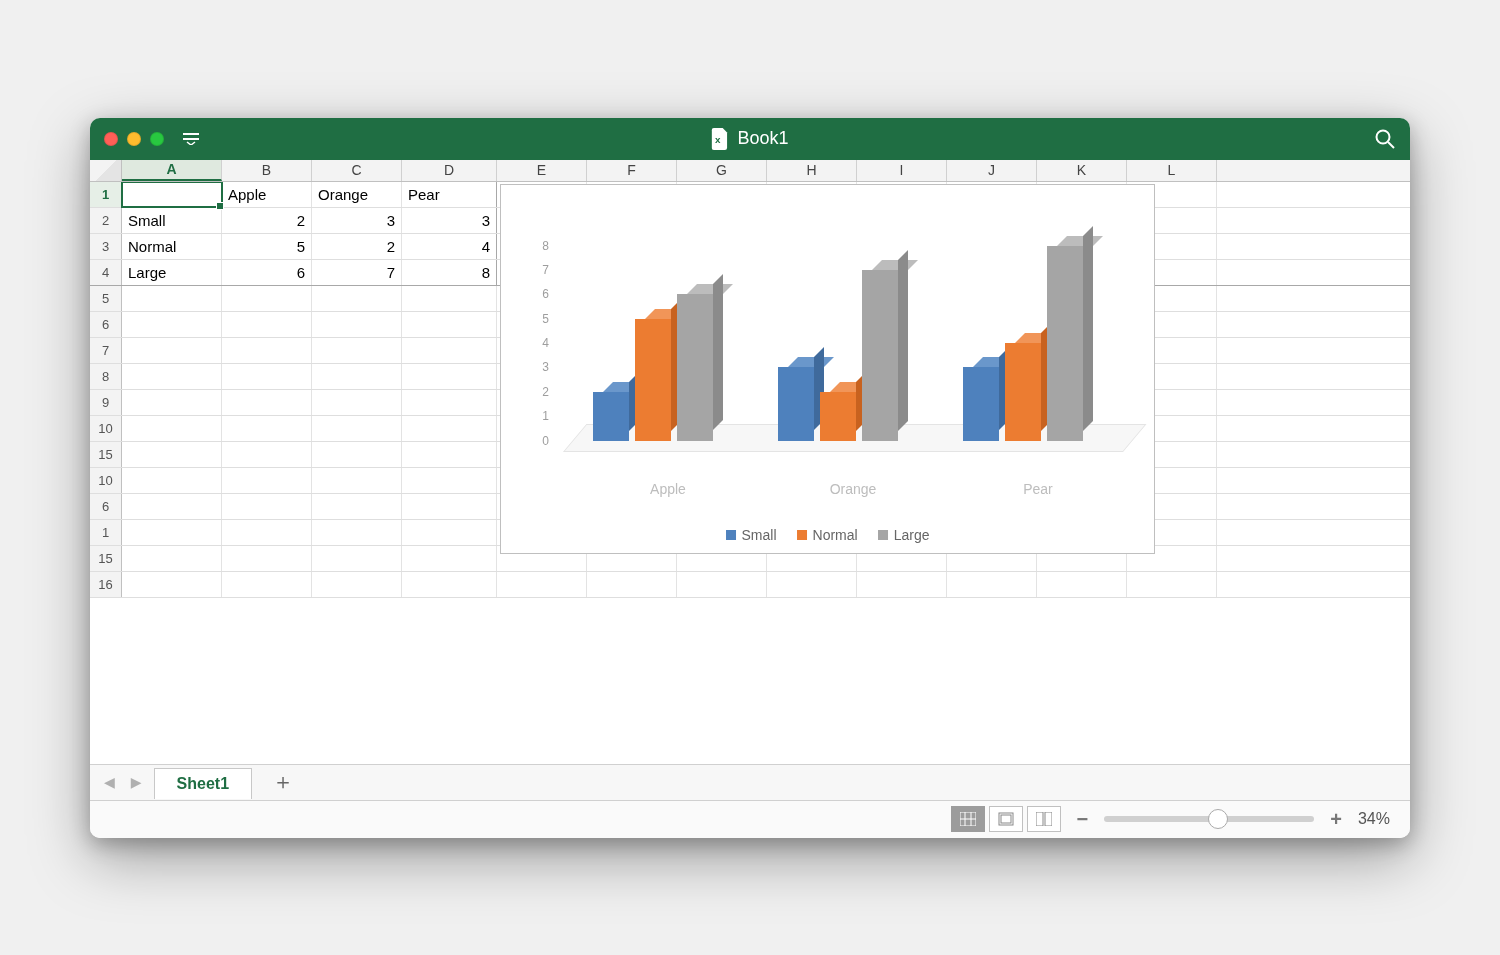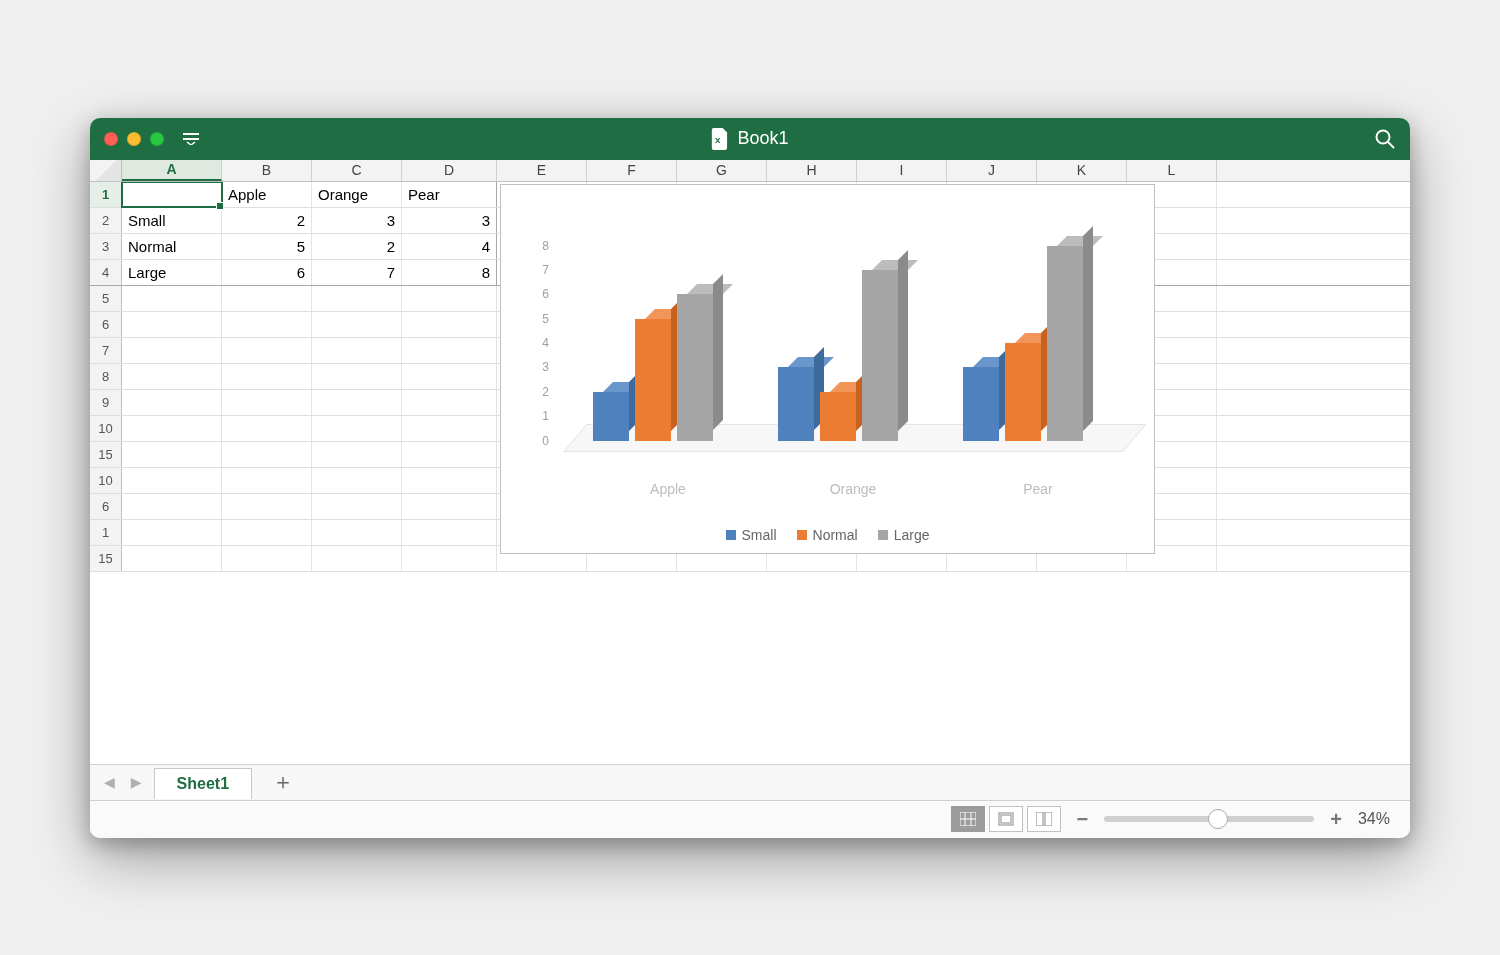--- a/index.html
+++ b/index.html
@@ -421,20 +421,35 @@
           <div class="cell" style="width: 95px;"></div>
           <div class="cell" style="width: 90px;"></div>
           <div class="cell" style="width: 90px;"></div>
           <div class="cell" style="width: 90px;"></div>
           <div class="cell" style="width: 90px;"></div>
           <div class="cell" style="width: 90px;"></div>
           <div class="cell" style="width: 90px;"></div>
           <div class="cell" style="width: 90px;"></div>
           <div class="cell" style="width: 90px;"></div>
         </div>
+        <div class="grid-row">
+          <div class="rownum">16</div>
+          <div class="cell" style="width: 100px;"></div>
+          <div class="cell" style="width: 90px;"></div>
+          <div class="cell" style="width: 90px;"></div>
+          <div class="cell" style="width: 95px;"></div>
+          <div class="cell" style="width: 90px;"></div>
+          <div class="cell" style="width: 90px;"></div>
+          <div class="cell" style="width: 90px;"></div>
+          <div class="cell" style="width: 90px;"></div>
+          <div class="cell" style="width: 90px;"></div>
+          <div class="cell" style="width: 90px;"></div>
+          <div class="cell" style="width: 90px;"></div>
+          <div class="cell" style="width: 90px;"></div>
+        </div>
       </div>
 
     <div class="chart-box">
       <div class="plot-area">
         <div class="y-ticks" id="yticks">
             <div class="ytick" style="bottom: -6px;">0</div>
             <div class="ytick" style="bottom: 18.375px;">1</div>
             <div class="ytick" style="bottom: 42.75px;">2</div>
             <div class="ytick" style="bottom: 67.125px;">3</div>
             <div class="ytick" style="bottom: 91.5px;">4</div>

